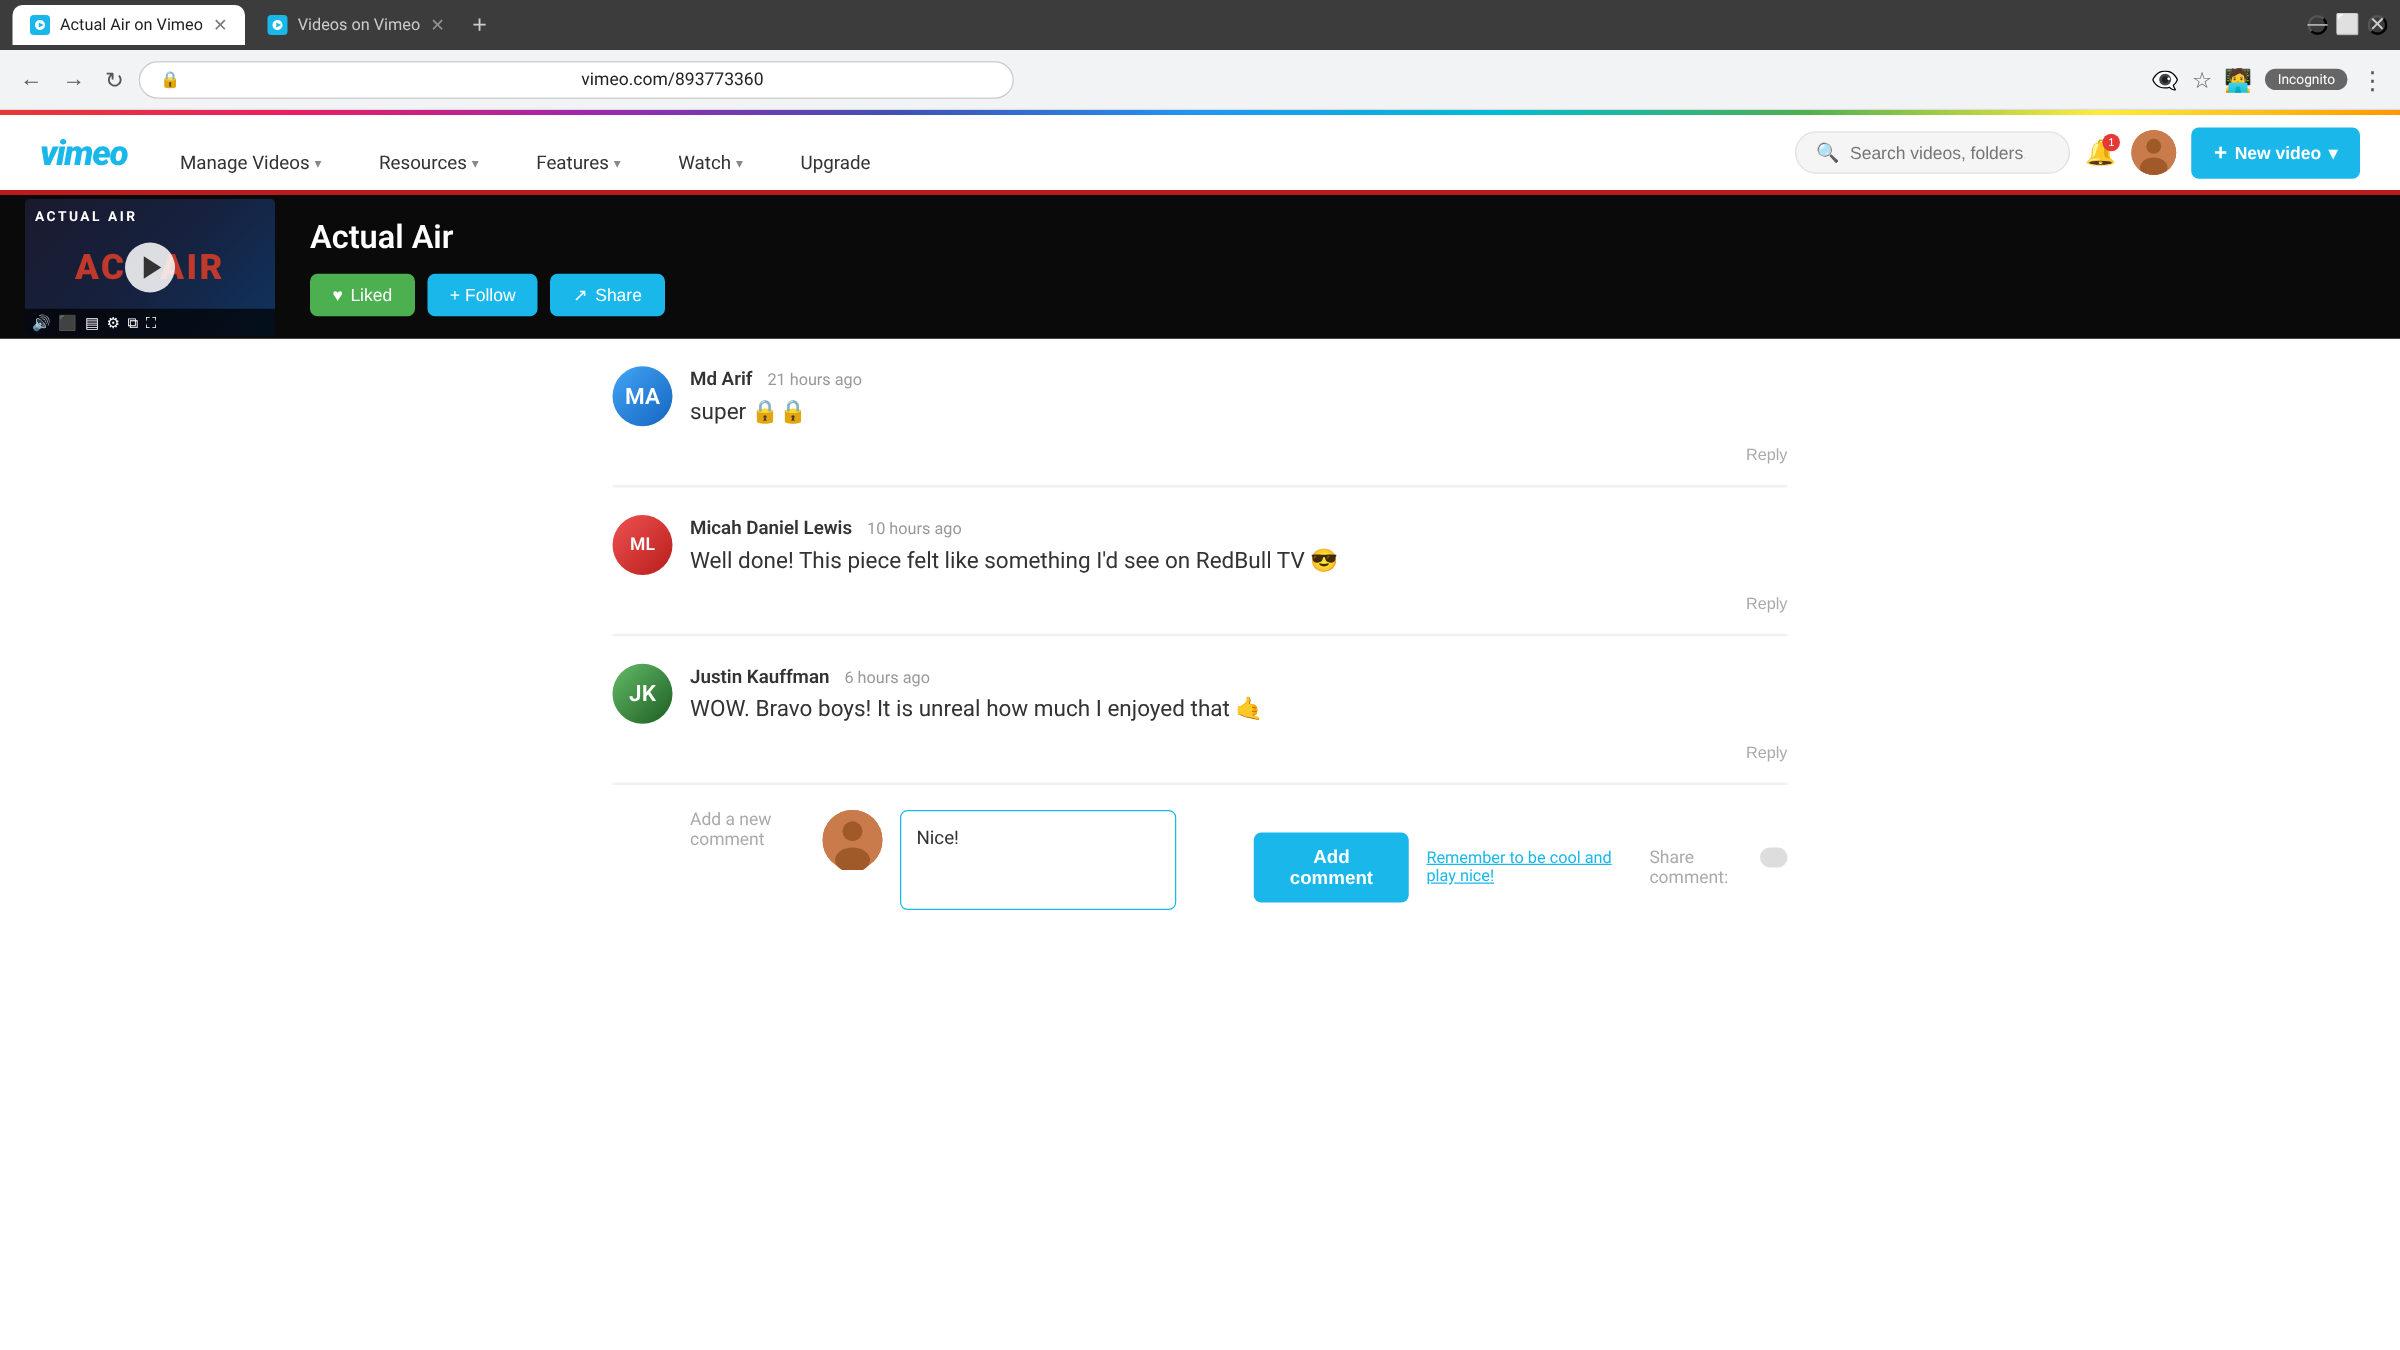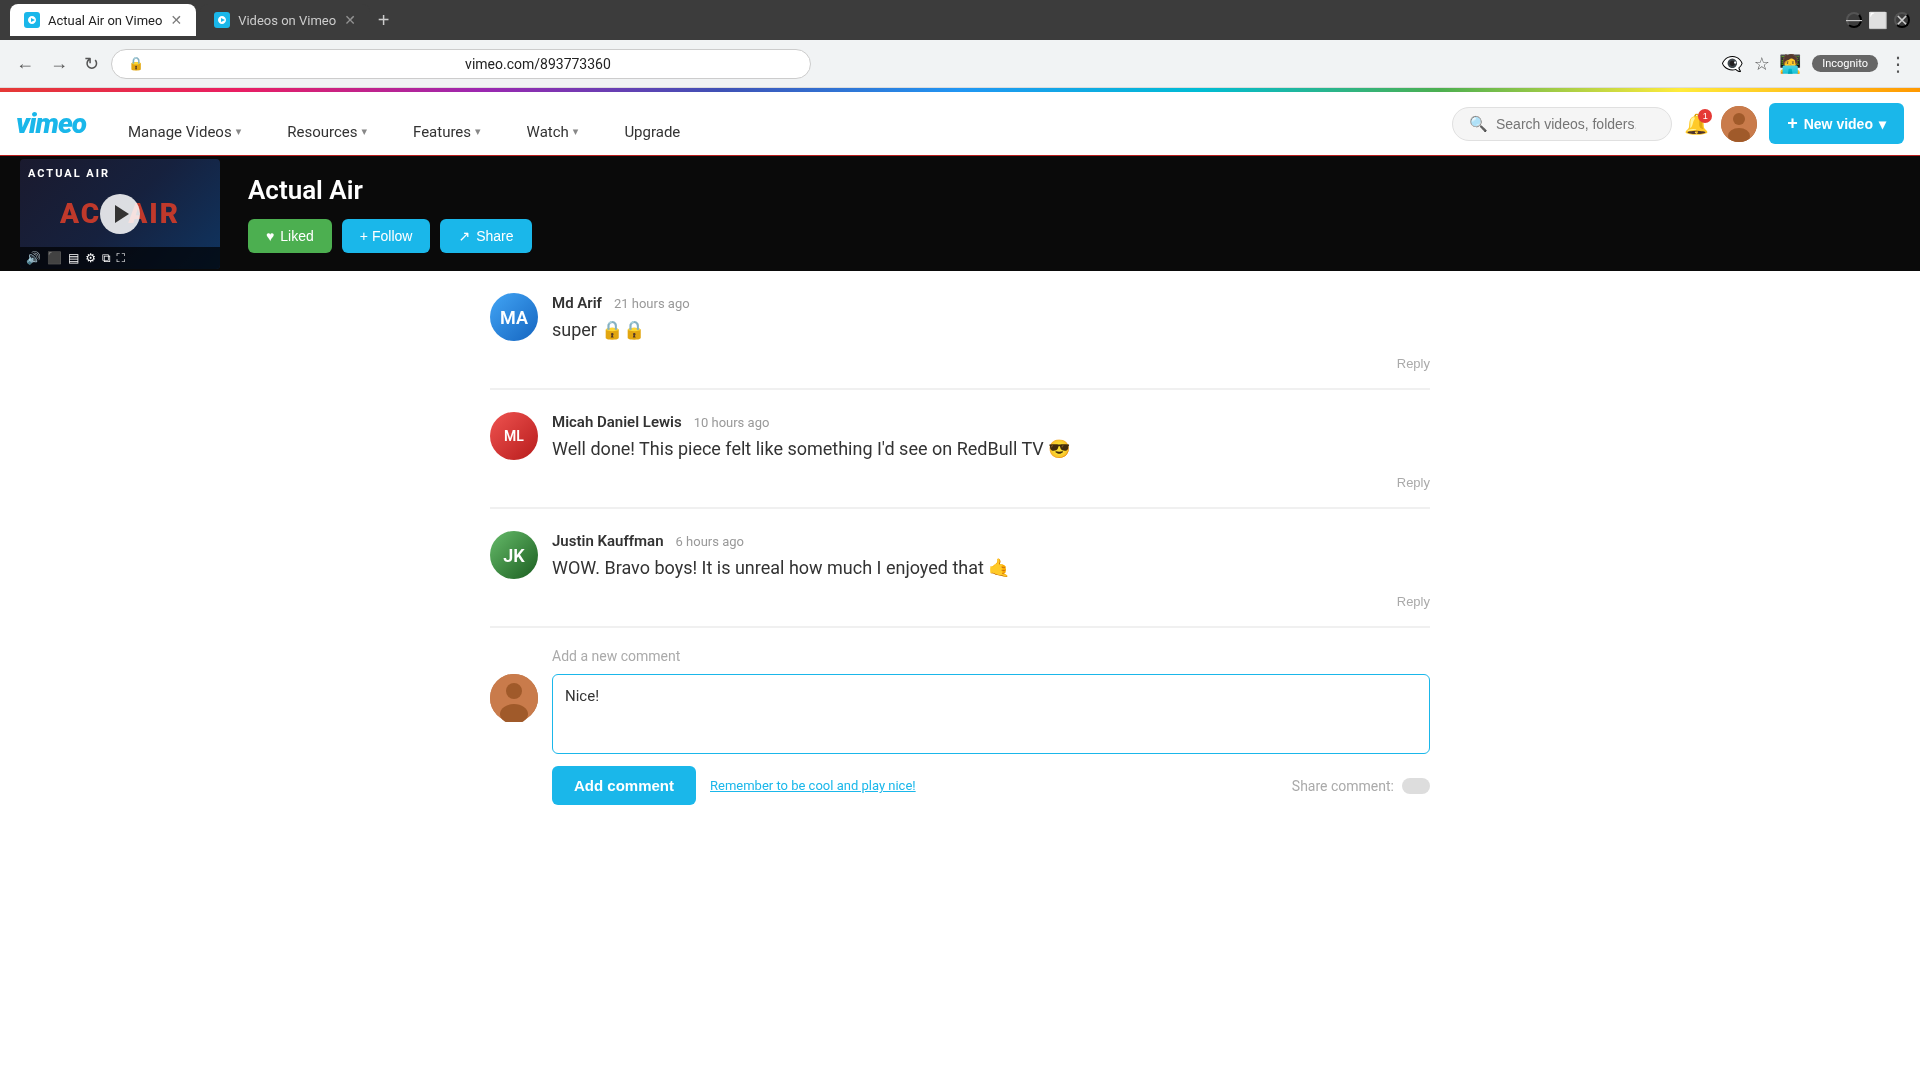--- a/index.html
+++ b/index.html
@@ -24,21 +24,21 @@
     .nav-btn { background: none; border: none; cursor: pointer; color: #555; font-size: 18px; padding: 4px; border-radius: 50%; }
     .address-bar { flex: 1; max-width: 700px; background: #fff; border: 1px solid #ccc; border-radius: 20px; padding: 6px 16px; font-size: 14px; color: #222; display: flex; align-items: center; gap: 8px; }
     .address-bar span { flex: 1; }
     .toolbar-icons { margin-left: auto; display: flex; align-items: center; gap: 10px; color: #555; font-size: 18px; }
     .incognito-badge { background: #666; color: #fff; border-radius: 12px; padding: 2px 10px; font-size: 11px; }
 
     
     .rainbow-stripe { height: 4px; background: linear-gradient(to right, #e53935, #e91e63, #9c27b0, #3f51b5, #2196f3, #00bcd4, #4caf50, #ffeb3b, #ff9800); }
 
     
-    .app-header { display: flex; align-items: center; padding: 0 16px; height: 64px; border-bottom: 1px solid #b91c1c; background: #fff; }
+    .app-header { display: flex; align-items: center; padding: 0 32px; height: 64px; border-bottom: 4px solid #b91c1c; background: #fff; }
     .vimeo-logo { font-size: 28px; font-weight: 900; color: #1ab7ea; font-style: italic; margin-right: 28px; letter-spacing: -1px; }
     .vimeo-logo span { color: #1ab7ea; }
     .nav-menu { display: flex; align-items: center; gap: 18px; margin-top: 16px; }
     .nav-item { padding: 8px 14px; font-size: 15px; color: #333; cursor: pointer; border-radius: 4px; display: flex; align-items: center; gap: 4px; }
     .nav-item .chevron { font-size: 11px; color: #888; }
     .nav-item.active-watch { color: #333; }
     .header-right { margin-left: auto; display: flex; align-items: center; gap: 12px; }
     .search-box { display: flex; align-items: center; background: #f5f5f5; border: 1px solid #e0e0e0; border-radius: 20px; padding: 7px 16px; gap: 8px; width: 220px; }
     .search-box input { border: none; background: transparent; font-size: 14px; outline: none; width: 140px; color: #333; }
     .search-icon { color: #888; font-size: 15px; }
@@ -70,29 +70,29 @@
     .comment-item { display: flex; padding: 22px 0 0 0; border-bottom: 1px solid #f0f0f0; margin: 0 20px; }
     .comment-avatar { width: 48px; height: 48px; border-radius: 50%; flex-shrink: 0; margin-right: 14px; overflow: hidden; display: flex; align-items: center; justify-content: center; font-size: 18px; font-weight: 600; color: #fff; }
     .comment-content { flex: 1; }
     .comment-author { font-size: 15px; font-weight: 600; color: #333; display: inline; }
     .comment-time { font-size: 13px; color: #999; margin-left: 8px; }
     .comment-text { font-size: 18px; color: #333; margin-top: 4px; line-height: 1.5; }
     .comment-reply { text-align: right; padding: 10px 0 16px 0; }
     .reply-btn { background: none; border: none; color: #aaa; font-size: 13px; cursor: pointer; }
 
     
-    .new-comment-section { padding: 20px; margin: 0 0 0 0; display: flex; flex-direction: column; }
+    .new-comment-section { padding: 20px; margin: 0 0 0 0; display: flex; flex-direction: row; }
     .new-comment-label { font-size: 14px; color: #aaa; margin-bottom: 10px; margin-left: 62px; }
     .new-comment-row { display: flex; gap: 14px; align-items: flex-start; }
     .new-comment-avatar { width: 48px; height: 48px; border-radius: 50%; background: linear-gradient(135deg, #c97b4b, #a05a2a); flex-shrink: 0; display: flex; align-items: center; justify-content: center; }
     .comment-textarea { flex: 1; border: 1.5px solid #1ab7ea; border-radius: 6px; padding: 12px; font-size: 15px; color: #333; outline: none; resize: none; height: 80px; font-family: inherit; }
     .comment-actions { display: flex; align-items: center; gap: 14px; margin-top: 12px; margin-left: 62px; }
     .add-comment-btn { background: #1ab7ea; color: #fff; border: none; border-radius: 6px; padding: 11px 22px; font-size: 15px; font-weight: 600; cursor: pointer; }
     .cool-reminder { color: #1ab7ea; font-size: 13px; text-decoration: underline; cursor: pointer; }
-    .share-comment { margin-left: auto; display: flex; align-items: flex-end; gap: 8px; color: #aaa; font-size: 14px; }
+    .share-comment { margin-left: auto; display: flex; align-items: flex-start; gap: 8px; color: #aaa; font-size: 14px; }
     .share-toggle { width: 28px; height: 16px; background: #ddd; border-radius: 8px; cursor: pointer; }
 
     
     .av-md { background: linear-gradient(135deg, #42a5f5, #1565c0); }
     .av-ml { background: linear-gradient(135deg, #ef5350, #b71c1c); }
     .av-jk { background: linear-gradient(135deg, #66bb6a, #1b5e20); }
     .av-me { background: linear-gradient(135deg, #c97b4b, #a05a2a); }
 
     .section-divider { height: 1px; background: #f0f0f0; margin: 0 20px; }
   </style>

